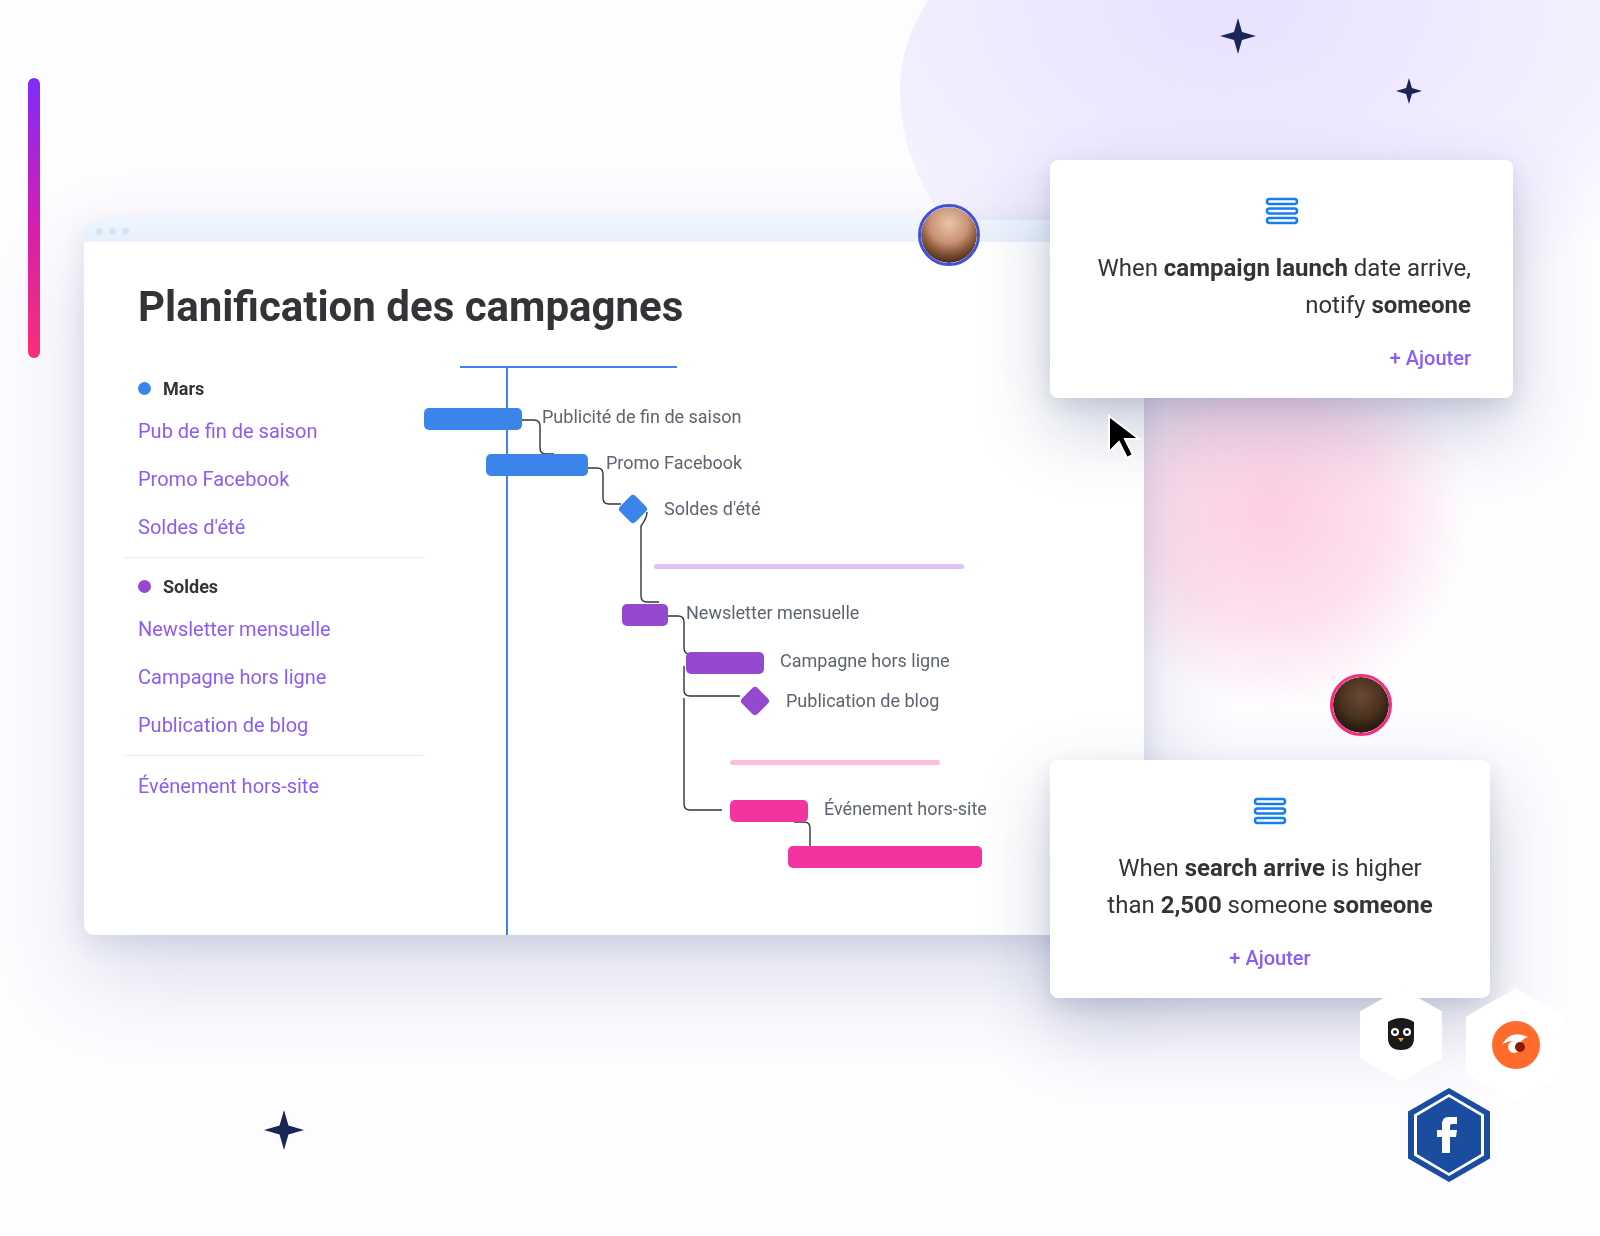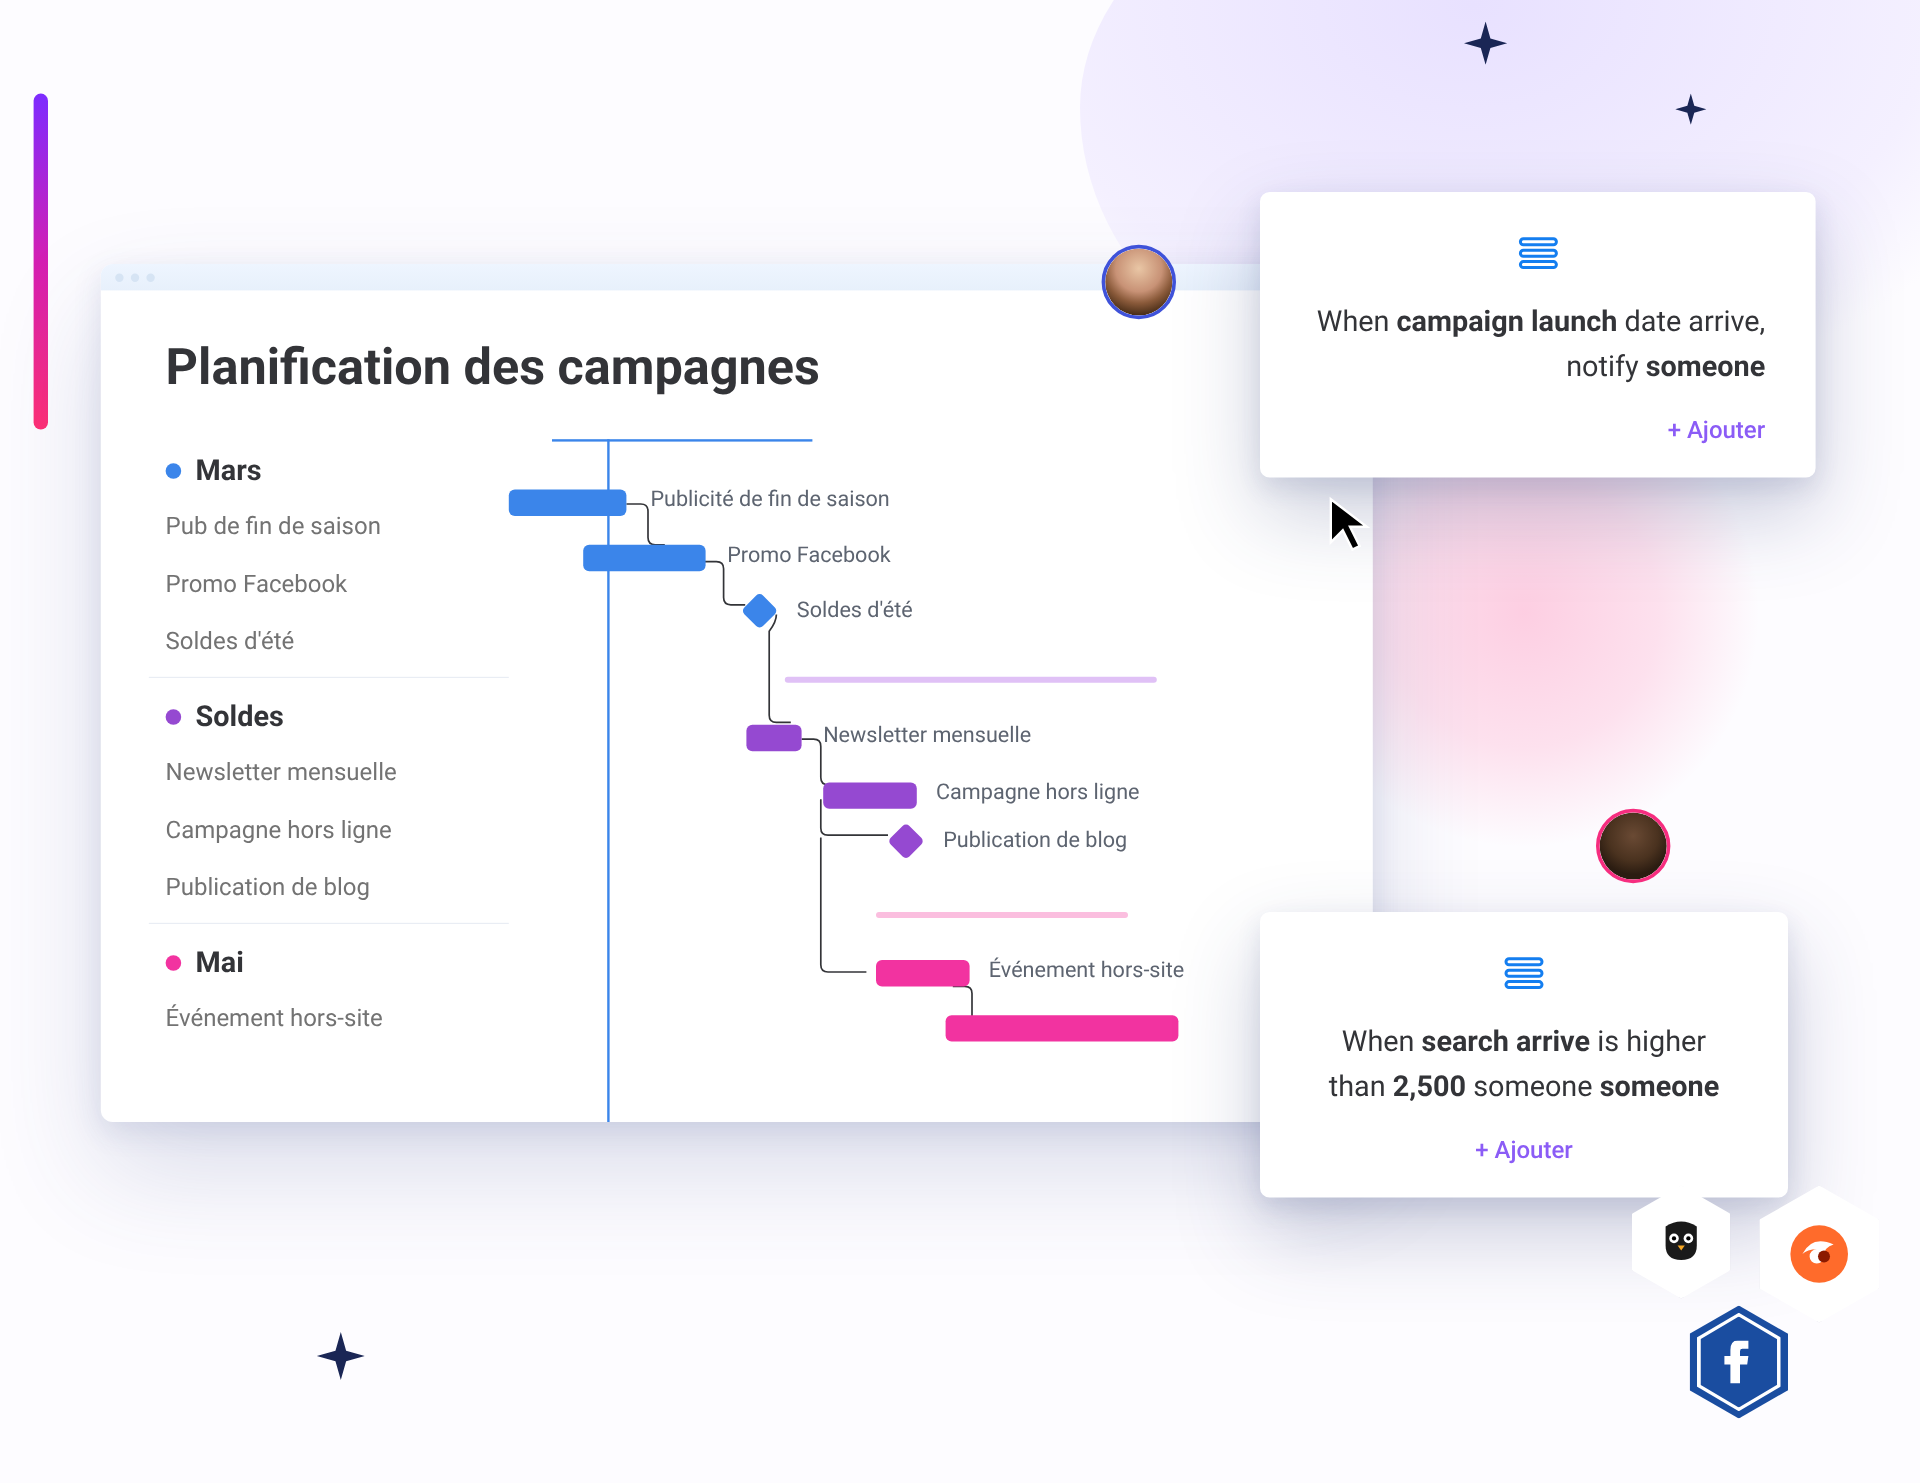--- a/index.html
+++ b/index.html
@@ -80,25 +80,25 @@
   padding-left: 14px;
 }
 .sidebar {
   width: 300px;
 }
 .month-row {
   display:flex; align-items:center; gap:12px;
   padding: 12px 0 8px 14px;
 }
 .bullet { width:13px; height:13px; border-radius:50%; flex-shrink:0; }
-.month-label { font-weight:700; font-size:24px; color:#333438; }
+.month-label { font-weight:700; font-size:18px; color:#333438; }
 .task-label {
   padding: 12px 0 12px 14px;
   font-size: 20px;
-  color: #737373;
+  color: #8b5cf6;
 }
 .month-group { border-top: 1px solid transparent; }
 .month-group.sep { border-top: 1px solid #e9edf4; margin-top:6px; padding-top:6px; }
 
 
 .gantt {
   position: absolute;
   top: 110px; left: 340px; right: 0; bottom: 0;
   pointer-events: none;
 }
@@ -249,24 +249,20 @@
         <div class="month-row">
           <span class="bullet" id="bullet-1" style="background: rgb(149, 73, 209);"></span>
           <span class="month-label">Soldes</span>
         </div>
         <div class="task-label">Newsletter mensuelle</div>
         <div class="task-label">Campagne hors ligne</div>
         <div class="task-label">Publication de blog</div>
       </div>
 
       <div class="month-group sep">
-        <div class="month-row">
-          <span class="bullet" id="bullet-2" style="background: rgb(242, 51, 160);"></span>
-          <span class="month-label">Mai</span>
-        </div>
         <div class="task-label">Événement hors-site</div>
       </div>
     </div>
 
     <div class="gantt">
       <div class="line-top"></div>
       <div class="vline"></div>
 
       <svg style="position:absolute; top:0; left:0; width:100%; height:100%; overflow:visible;">
         <path d="M 98 68 h 12 q 6 0 6 6 v 22 q 0 6 6 6 h 8" stroke="#333438" stroke-width="1.4" fill="none"></path>

